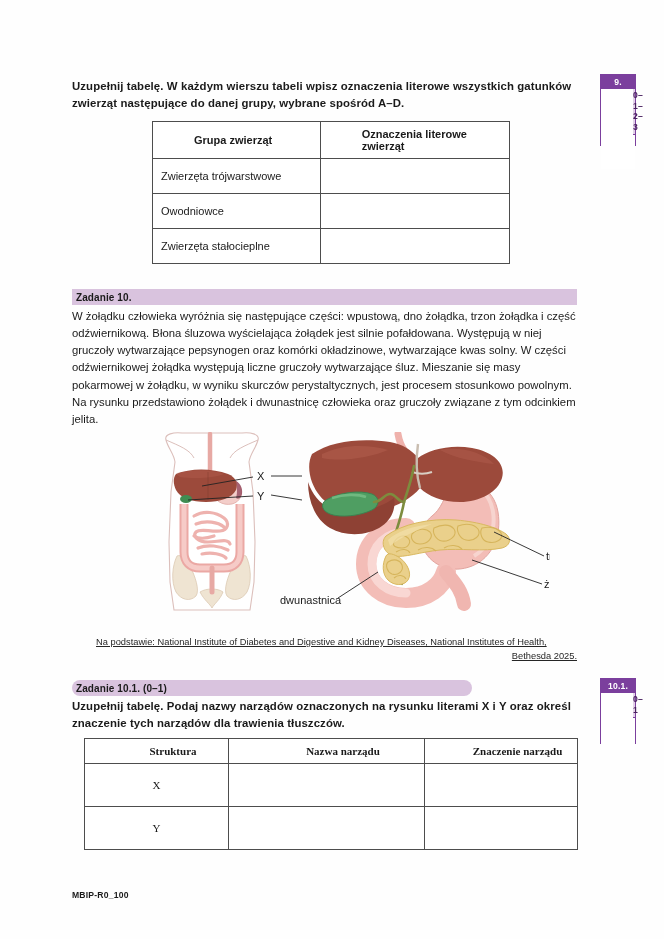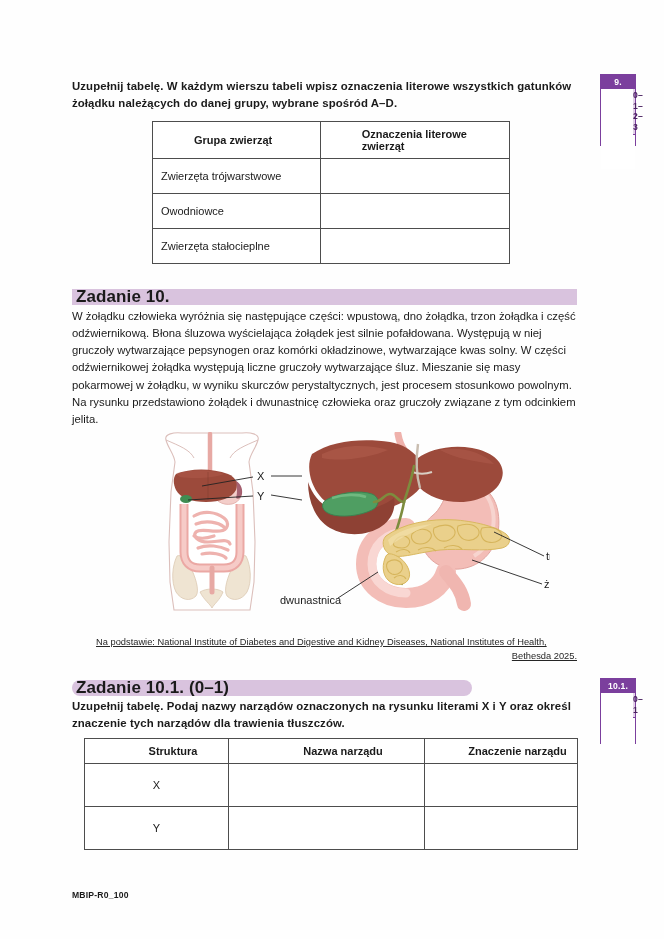--- a/index.html
+++ b/index.html
@@ -39,21 +39,21 @@
   .task-band {
     position: absolute;
     background: #d9c3de;
     height: 16px;
     display: flex;
     align-items: center;
     padding-left: 4px;
     box-sizing: border-box;
   }
   .task-band span {
-    font-size: 17px;
+    font-size: 10px;
     font-weight: bold;
     letter-spacing: .1px;
   }
 
   
   .score-box {
     position: absolute;
     width: 36px;
     border: 1px solid #7b3f9d;
     box-sizing: border-box;
@@ -139,21 +139,21 @@
     font-family: "Liberation Sans", sans-serif;
     font-size: 11px;
     fill: #1a1a1a;
   }
 </style>
 </head>
 <body>
 
 <div class="page">
 
-  <div class="instr" style="left:72px; top:78px; width:505px;">Uzupełnij tabelę. W każdym wierszu tabeli wpisz oznaczenia literowe wszystkich gatunków żołądku należących do danej grupy, wybrane spośród A–D.</div>
+  <div class="instr" style="left:72px; top:78px; width:505px;">Uzupełnij tabelę. W każdym wierszu tabeli wpisz oznaczenia literowe wszystkich gatunków zwierząt następujące do danej grupy, wybrane spośród A–D.</div>
 
   <div class="score-box" style="left:600px; top:74px; height:72px;">
     <div class="score-head">9.</div>
     <div class="score-pts">
       <div>0–1–</div>
       <div>2–3</div>
     </div>
     <div class="score-blank" style="height:34px;"></div>
   </div>
 
@@ -331,21 +331,21 @@
   </div>
 
   <div class="instr" style="left:72px; top:698px; width:508px;">Uzupełnij tabelę. Podaj nazwy narządów oznaczonych na rysunku literami X i Y oraz określ znaczenie tych narządów dla trawienia tłuszczów.</div>
 
   <div class="score-box" style="left:600px; top:678px; height:66px;">
     <div class="score-head">10.1.</div>
     <div class="score-pts">0–1</div>
     <div class="score-blank" style="height:32px;"></div>
   </div>
 
-  <table class="doc-table" style="left:84px; top:738px; width:494px;">
+  <table class="doc-table" style="left:84px; top:738px; width:494px;font-family:Liberation Serif, serif;">
     <tbody>
         <tr>
       <th class="tcenter" style="width:94px;">Struktura</th>
       <th class="tcenter" style="width:146px;">Nazwa narządu</th>
       <th class="tcenter">Znaczenie narządu</th>
     </tr>
     <tr>
       <td class="tcenter" style="height:30px;">X</td>
       <td></td>
       <td></td>

